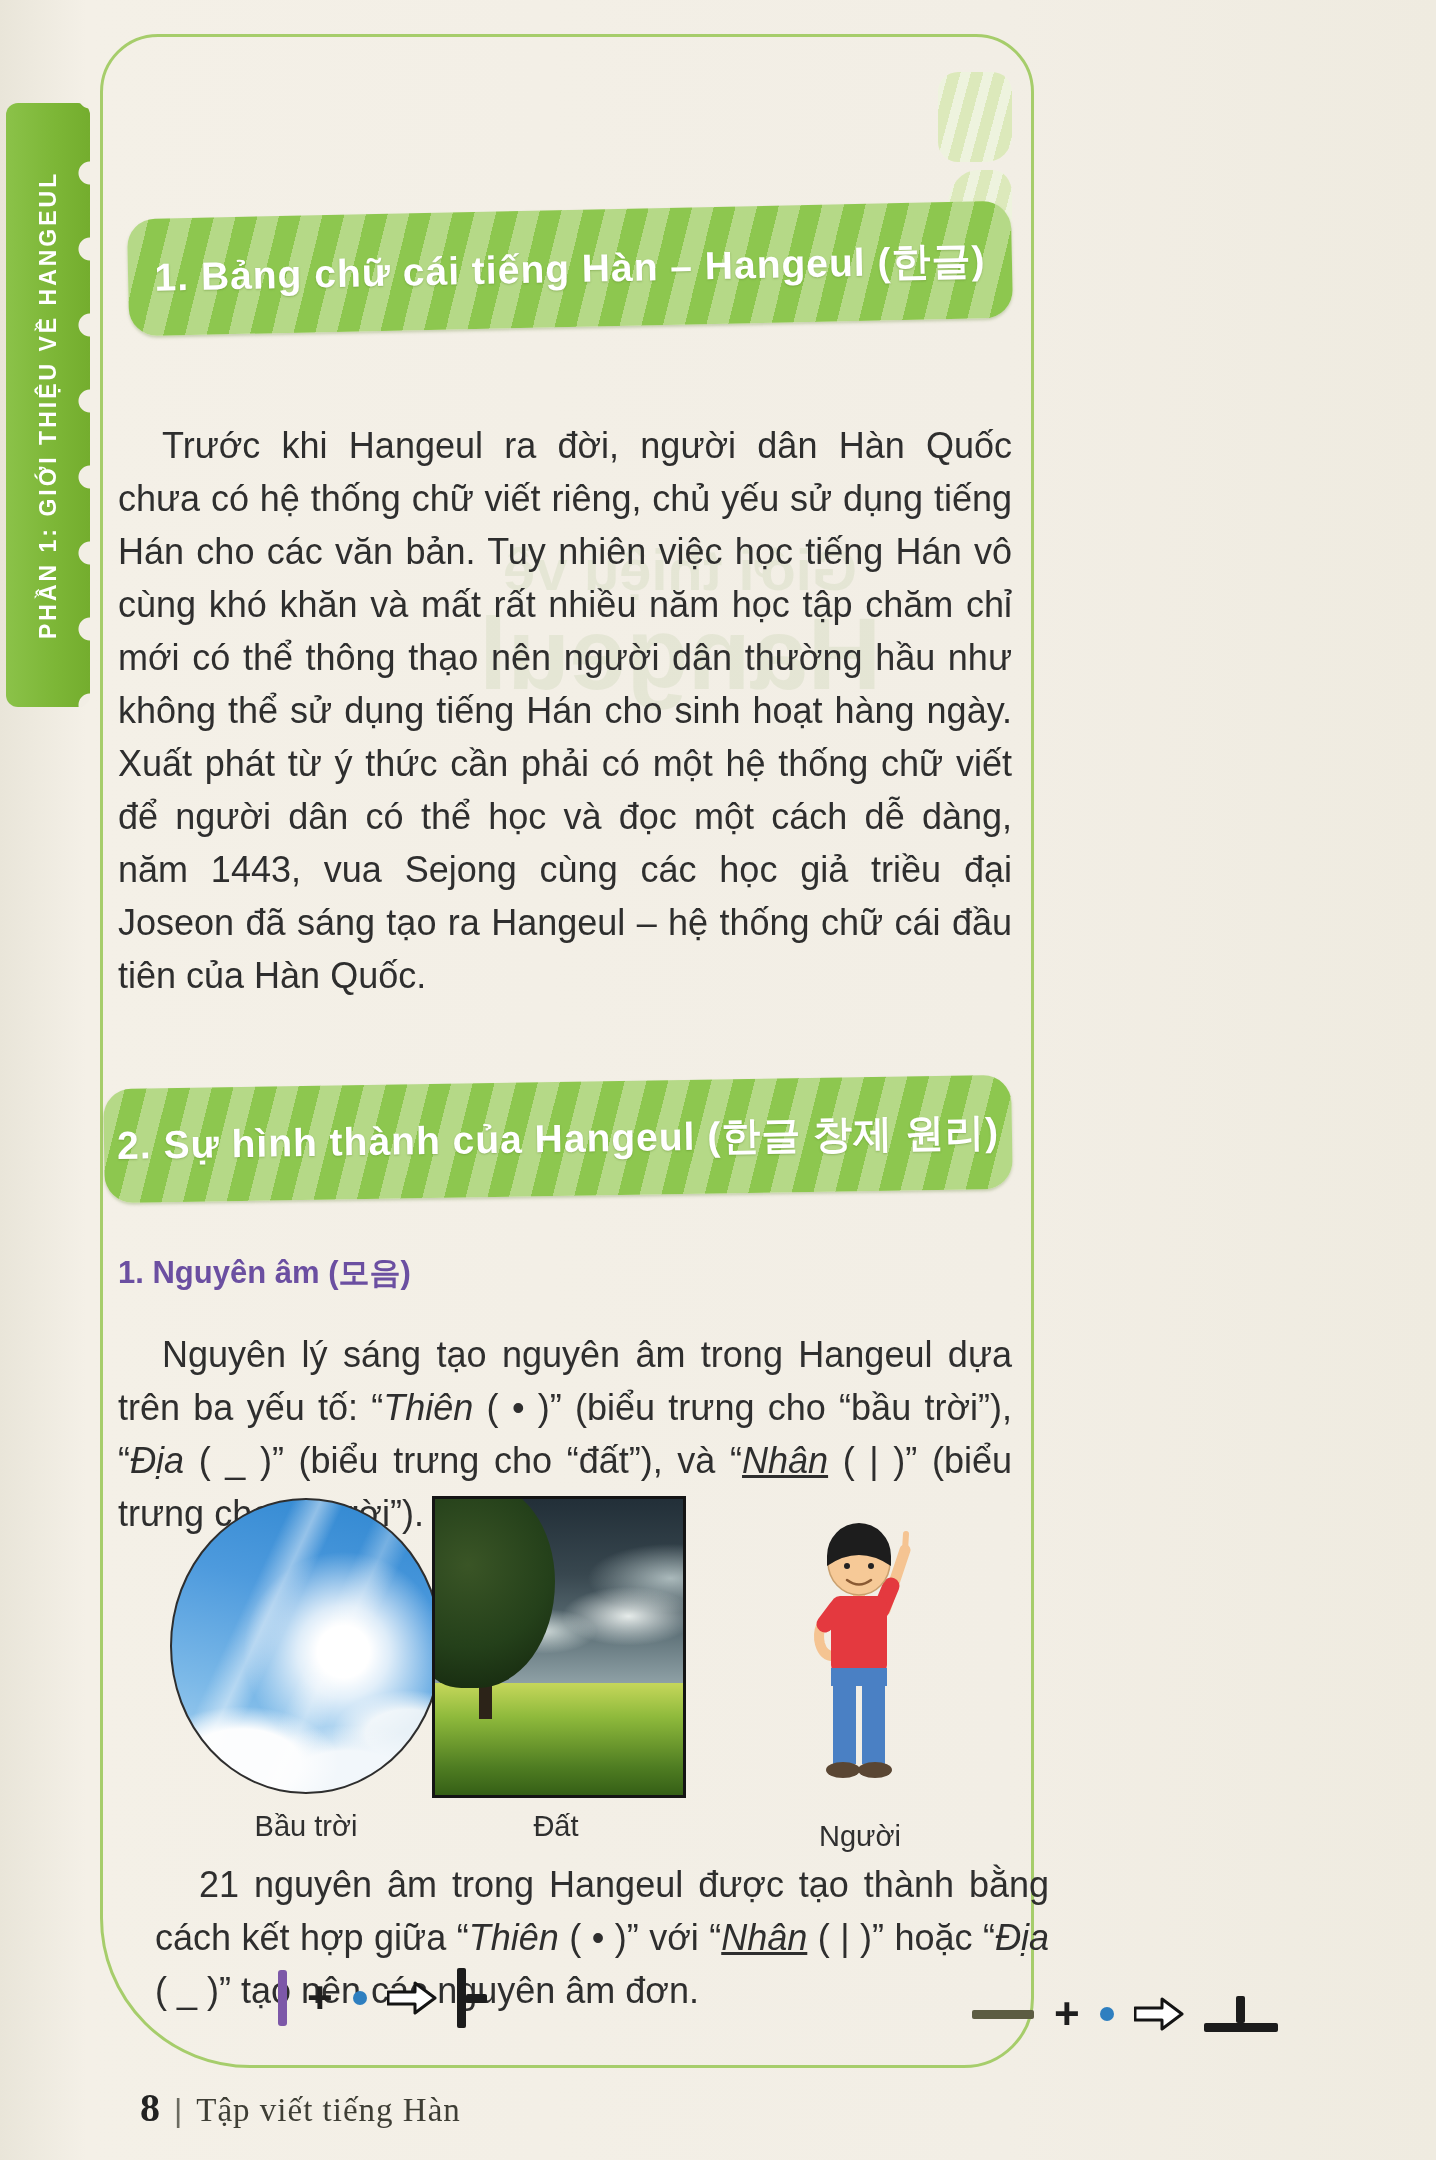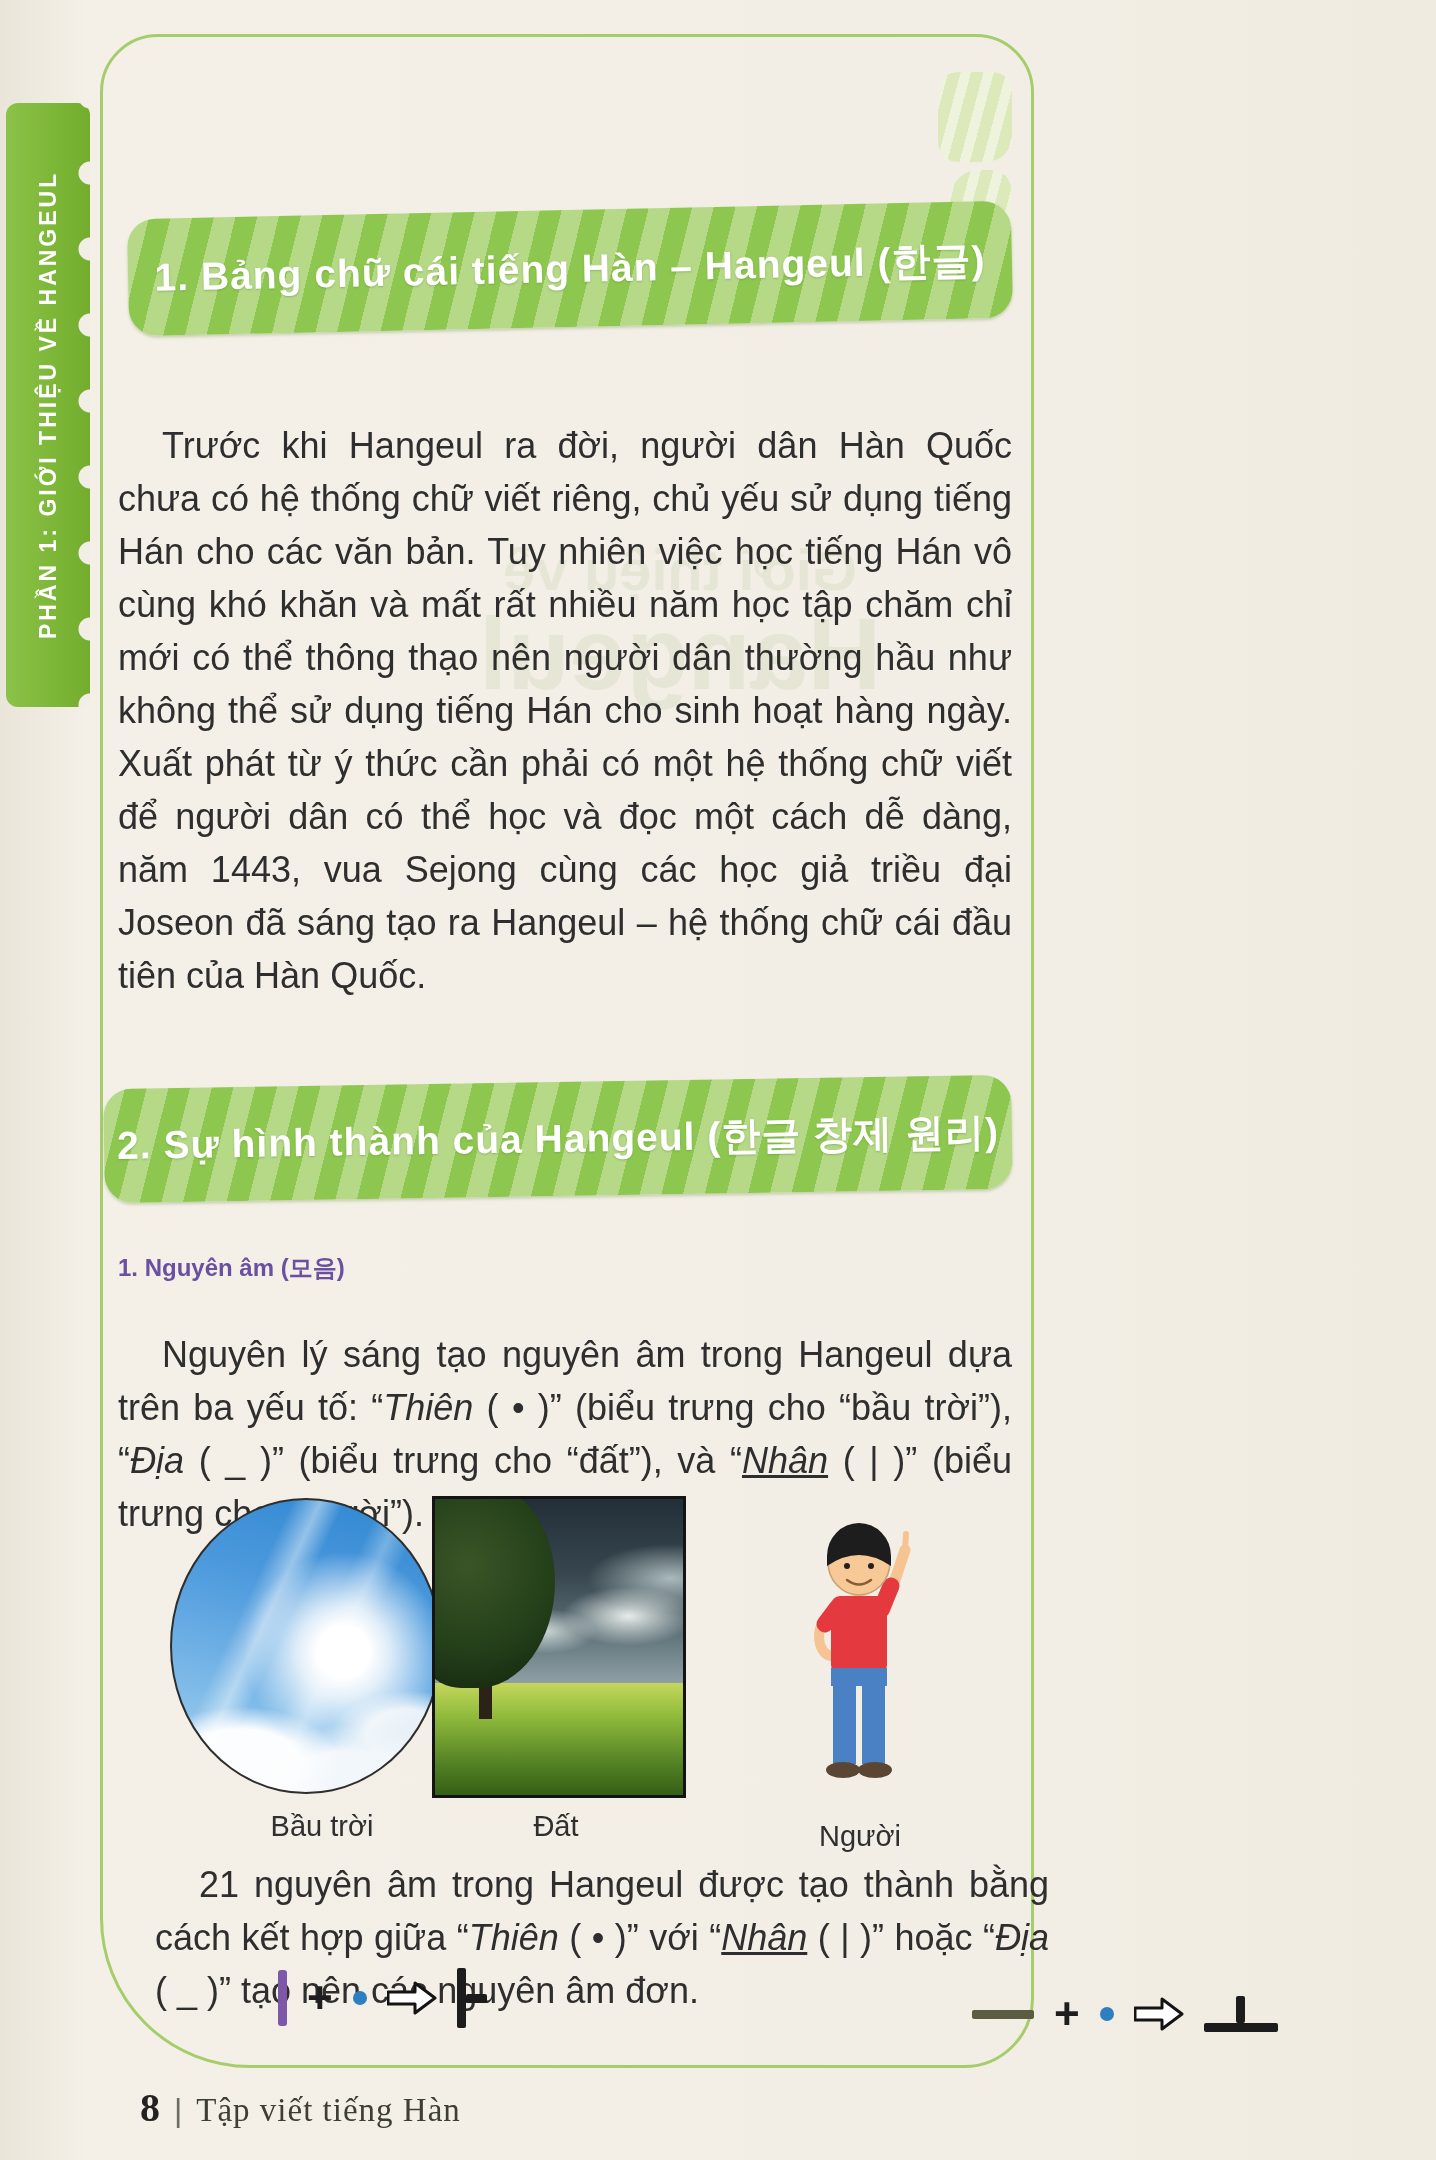--- a/index.html
+++ b/index.html
@@ -59,21 +59,21 @@
   .ghost-l2{font-size:102px;}
   
   .bodytext{
     position:absolute;left:118px;width:894px;
     font-size:36px;line-height:53px;text-align:justify;color:#2e2e2e;
   }
   .bodytext p{margin:0;text-indent:44px;}
   .col1{top:419px;}
   .vowel-heading{
     position:absolute;left:118px;top:1252px;
-    color:#6b4fa1;font-weight:bold;font-size:24px;
+    color:#6b4fa1;font-weight:bold;font-size:31px;
   }
   .principle{top:1328px;}
   .summary{top:1858px;margin-left:37px;}
   
   .sky-circle{
     position:absolute;left:170px;top:1498px;width:268px;height:292px;border-radius:50%;
     border:2px solid #2e2e2e;
     background:
       linear-gradient(115deg,rgba(255,255,255,0) 30%,rgba(255,255,255,.45) 37%,rgba(255,255,255,0) 43%,rgba(255,255,255,0) 52%,rgba(255,255,255,.3) 58%,rgba(255,255,255,0) 64%),
       radial-gradient(circle at 64% 52%,#ffffff 0 26px,rgba(255,255,255,.8) 46px,rgba(255,255,255,0) 100px),
@@ -100,21 +100,21 @@
     background:linear-gradient(180deg,#c6d75b 0%,#8fba3c 30%,#4f7d22 75%,#355f16 100%);
   }
   .tree-crown{
     position:absolute;left:-30px;top:-16px;width:150px;height:205px;
     background:radial-gradient(circle at 42% 40%,#3a5526 0%,#24401a 55%,#16290f 90%);
     border-radius:46% 54% 58% 42%;
   }
   .tree-trunk{position:absolute;left:44px;top:150px;width:13px;height:70px;background:#2c2318;}
   .person{position:absolute;left:775px;top:1482px;width:168px;height:318px;}
   .figure-label{position:absolute;font-size:29px;color:#2f2f2f;text-align:center;}
-  .lab1{left:244px;top:1810px;width:156px;}
+  .lab1{left:228px;top:1810px;width:156px;}
   .lab2{left:500px;top:1810px;width:112px;text-align:center;}
   .lab3{left:792px;top:1820px;width:136px;}
   
   .formula{position:absolute;display:flex;align-items:center;gap:20px;height:64px;}
   .f1{left:278px;top:1966px;}
   .f2{left:972px;top:1982px;}
   .plus{font-size:44px;font-weight:bold;color:#1e1e1e;line-height:1;}
   .dot{width:14px;height:14px;border-radius:50%;background:#2e7fc0;}
   .jamo{position:relative;}
   .jamo-i{width:9px;height:56px;background:#7d58a8;border-radius:3px;}

